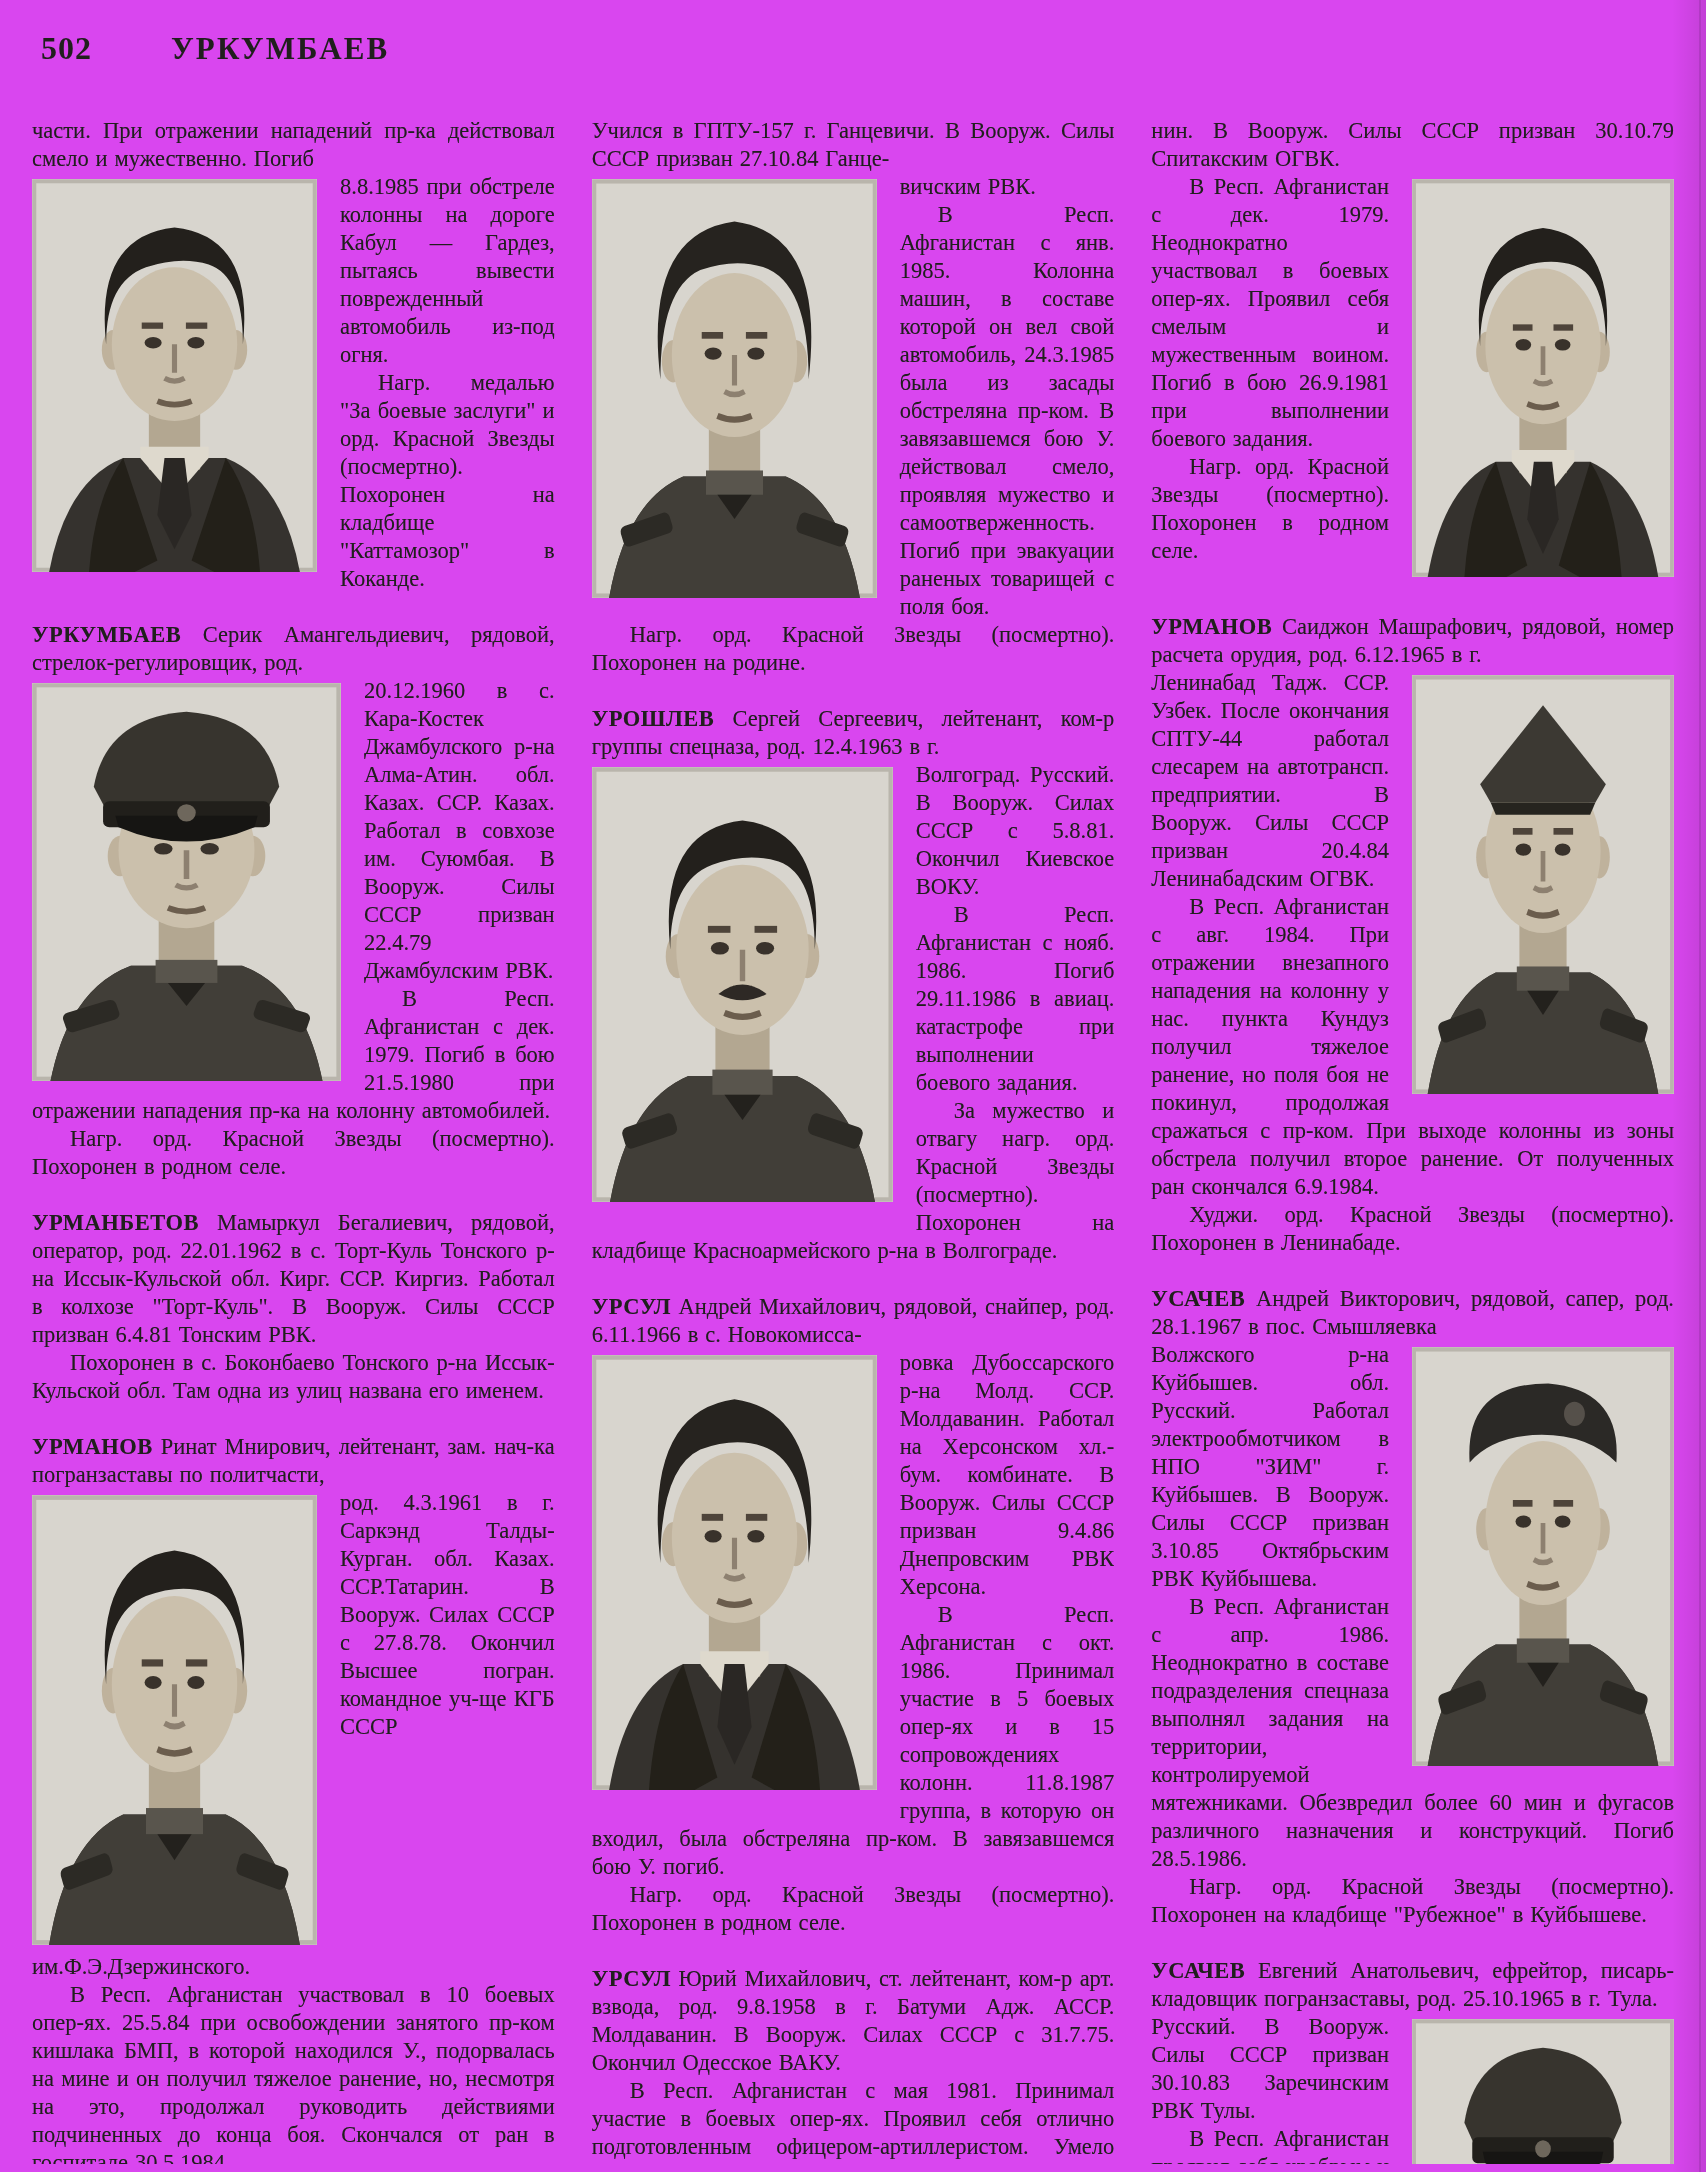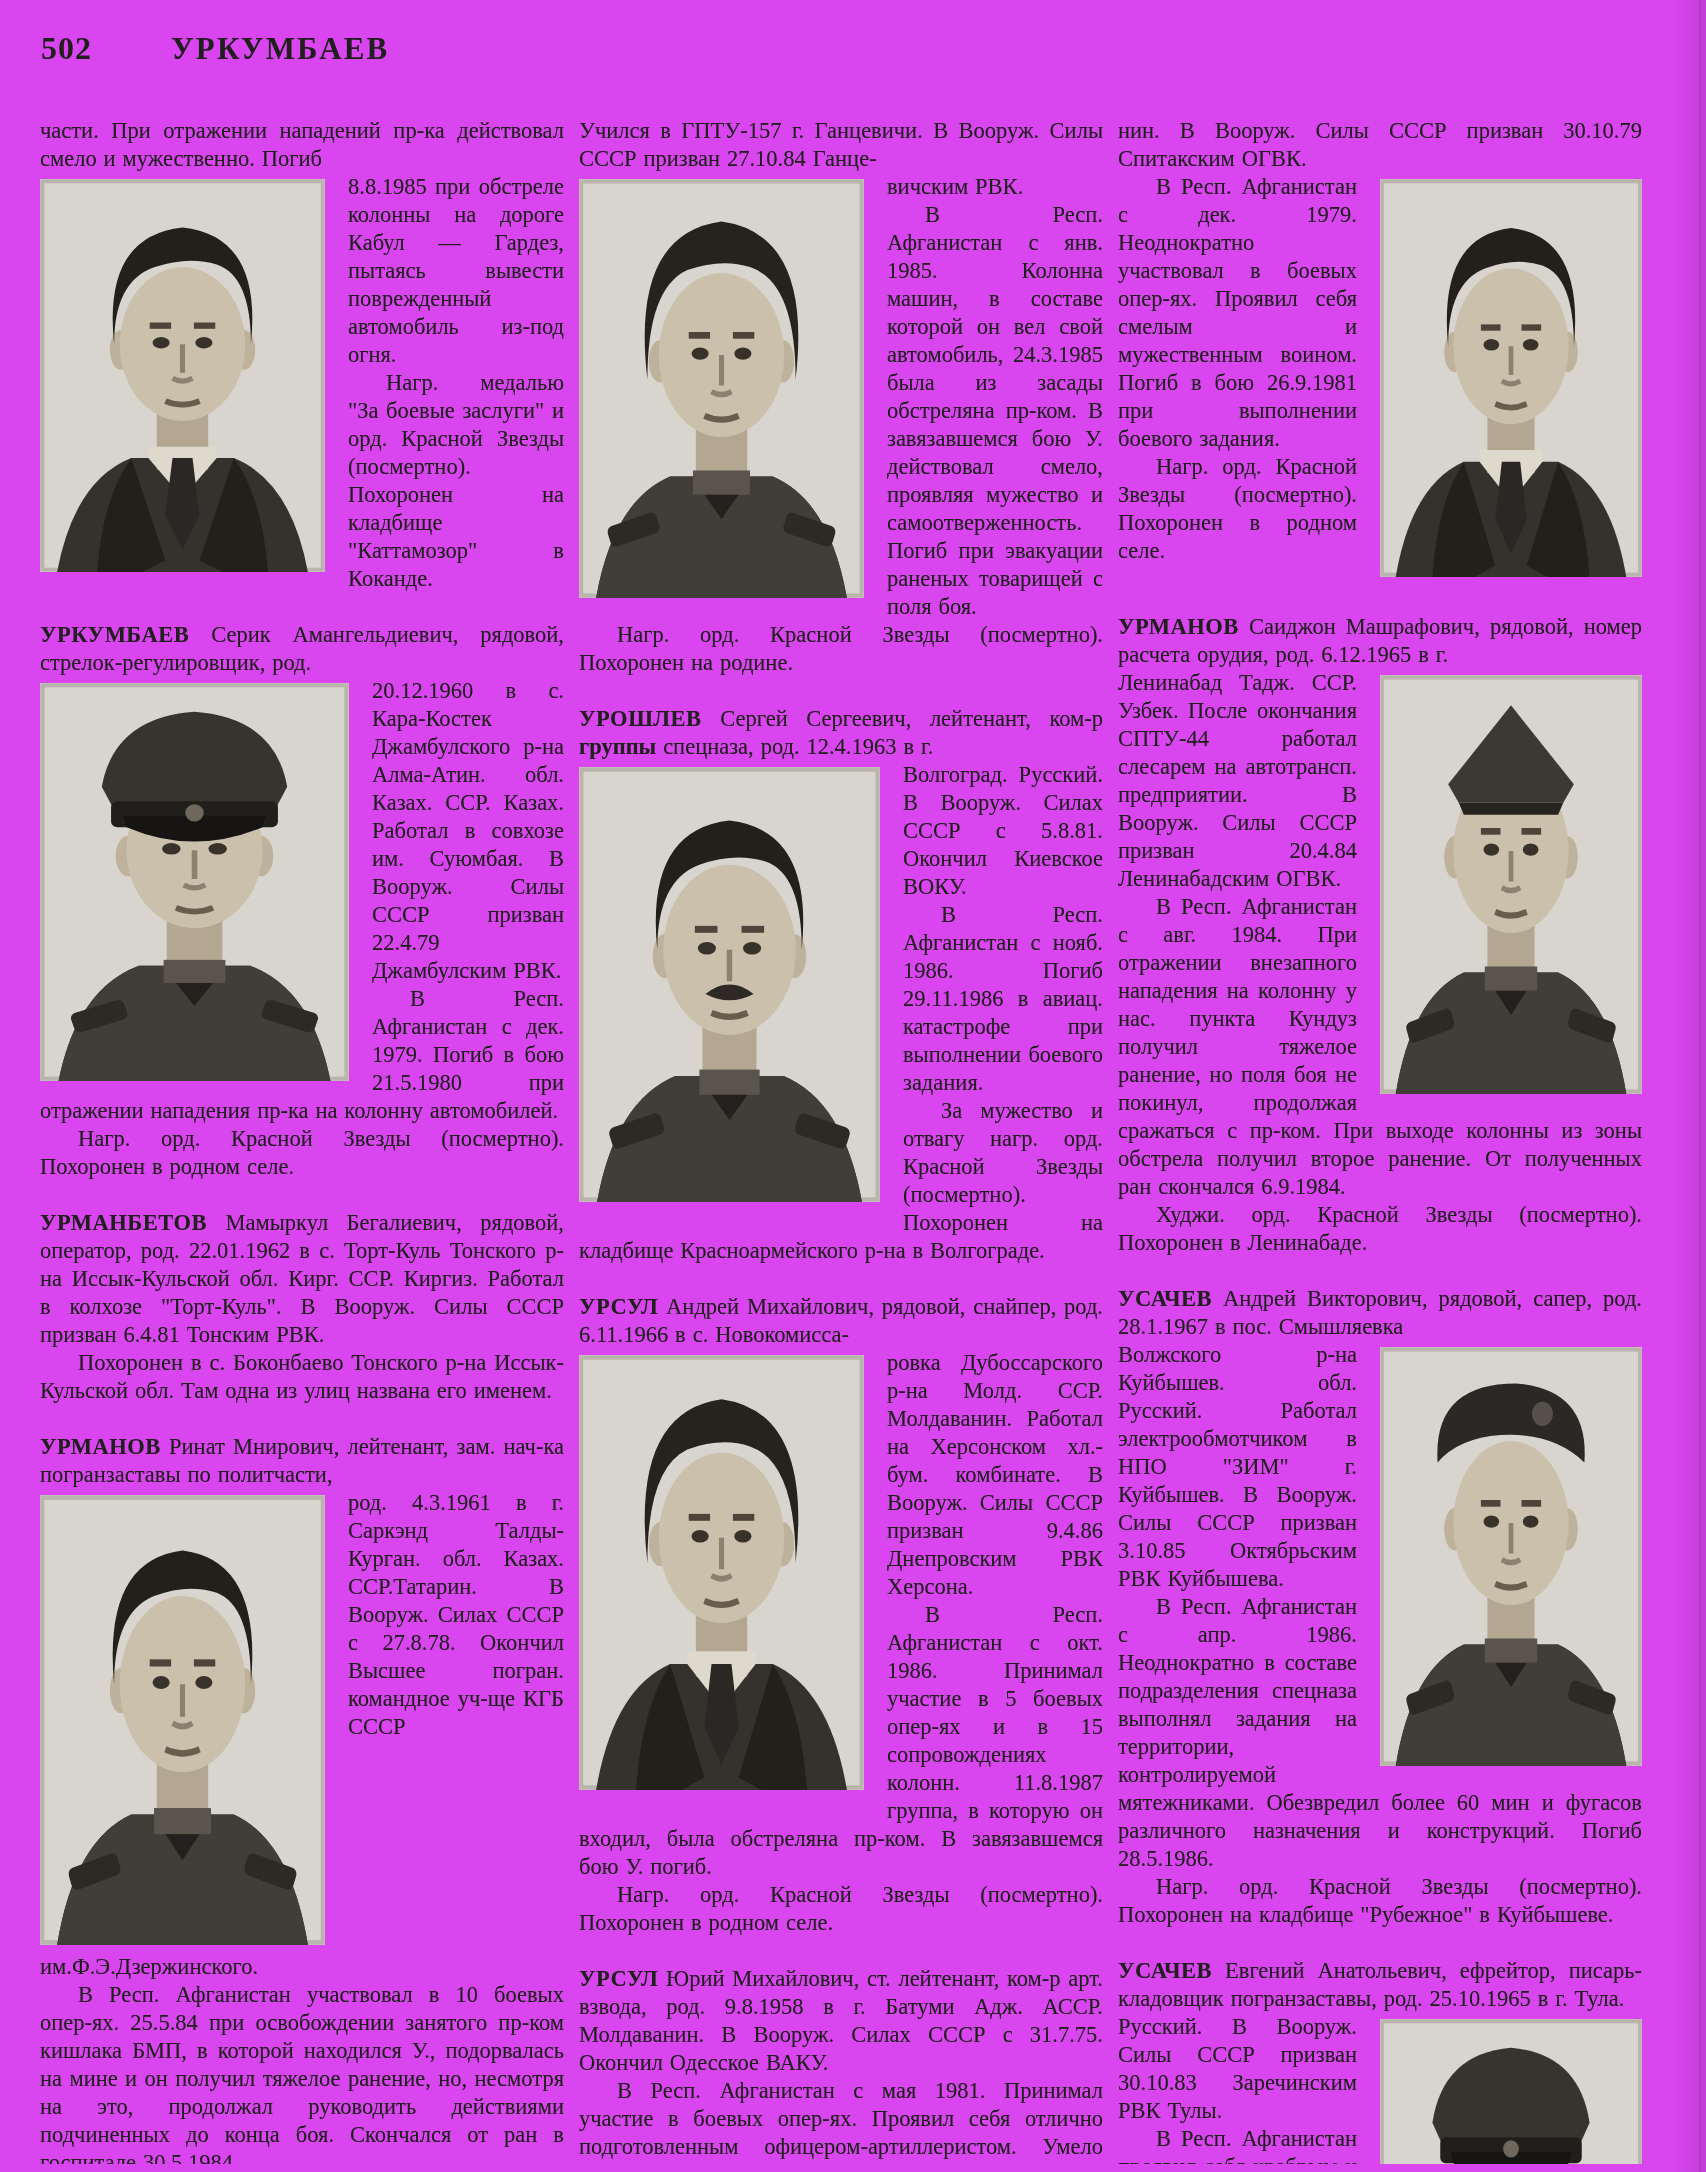--- a/index.html
+++ b/index.html
@@ -24,34 +24,34 @@
     display:flex;align-items:baseline;
     padding:30px 41px 0 41px;
   }
   .pagenum{
     font-size:32px;font-weight:700;letter-spacing:1px;
   }
   .running-title{
     font-size:31px;font-weight:700;letter-spacing:2.1px;margin-left:79px;
   }
   .cols{
-    display:flex;gap:15px;
-    padding:0 40px;margin-top:50px;
+    display:flex;gap:37px;
+    padding:0 32px;margin-top:50px;
   }
   .column{width:524px;height:2047px;overflow:hidden;}
   .para{
     margin:0;
     font-size:22.5px;line-height:28px;
     text-align:justify;
     word-spacing:1.3px;
     text-shadow:0 0 0.5px rgba(30,30,30,0.35);
   }
   .ind{text-indent:38px;}
   .headword{font-weight:700;letter-spacing:0.5px;}
-  .inline-bold{font-weight:700;}
+  .inline-bold{font-weight:400;}
   .entry{margin-top:28px;}
   .body::after,.entry::after,.block::after{content:"";display:block;clear:both;}
   .photo{
     float:left;
     width:285px;height:393px;
     margin:6.3px 23px 7.3px 0;
     background:#d8d5ce;
   }
   .photo.right{float:right;margin:6.3px 0 7.3px 23px;}
   .w590{width:309px;}

